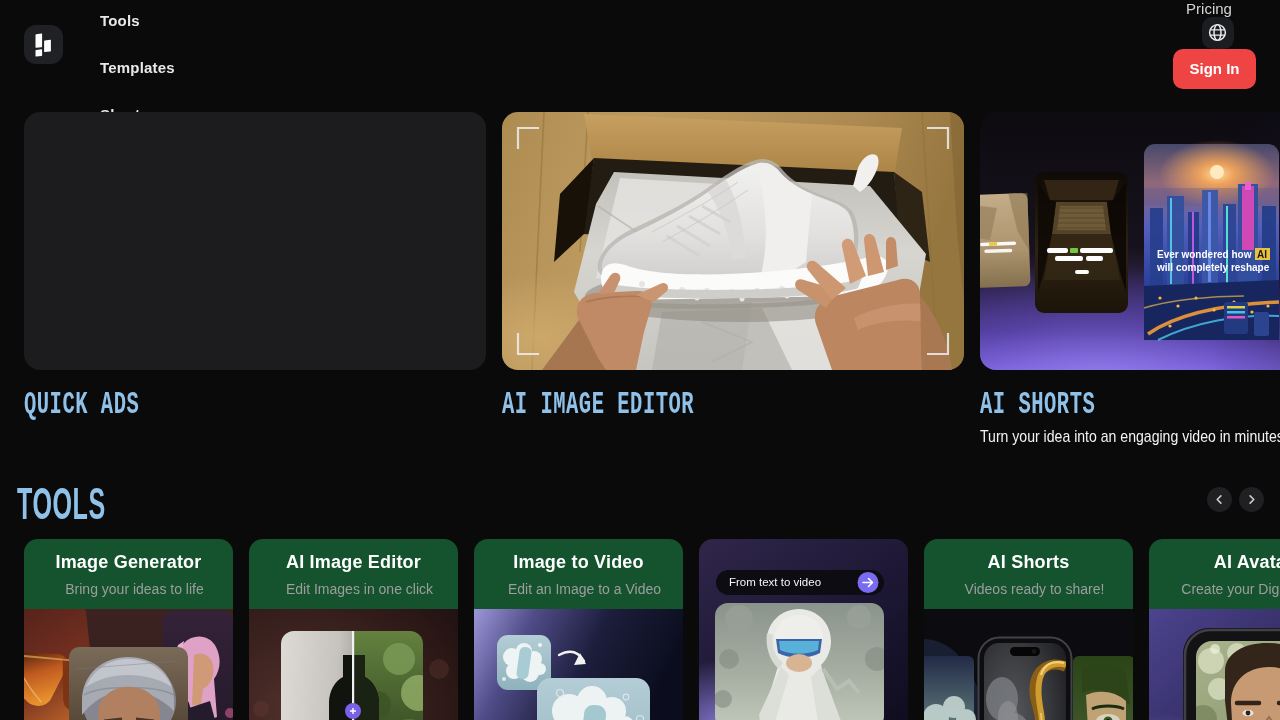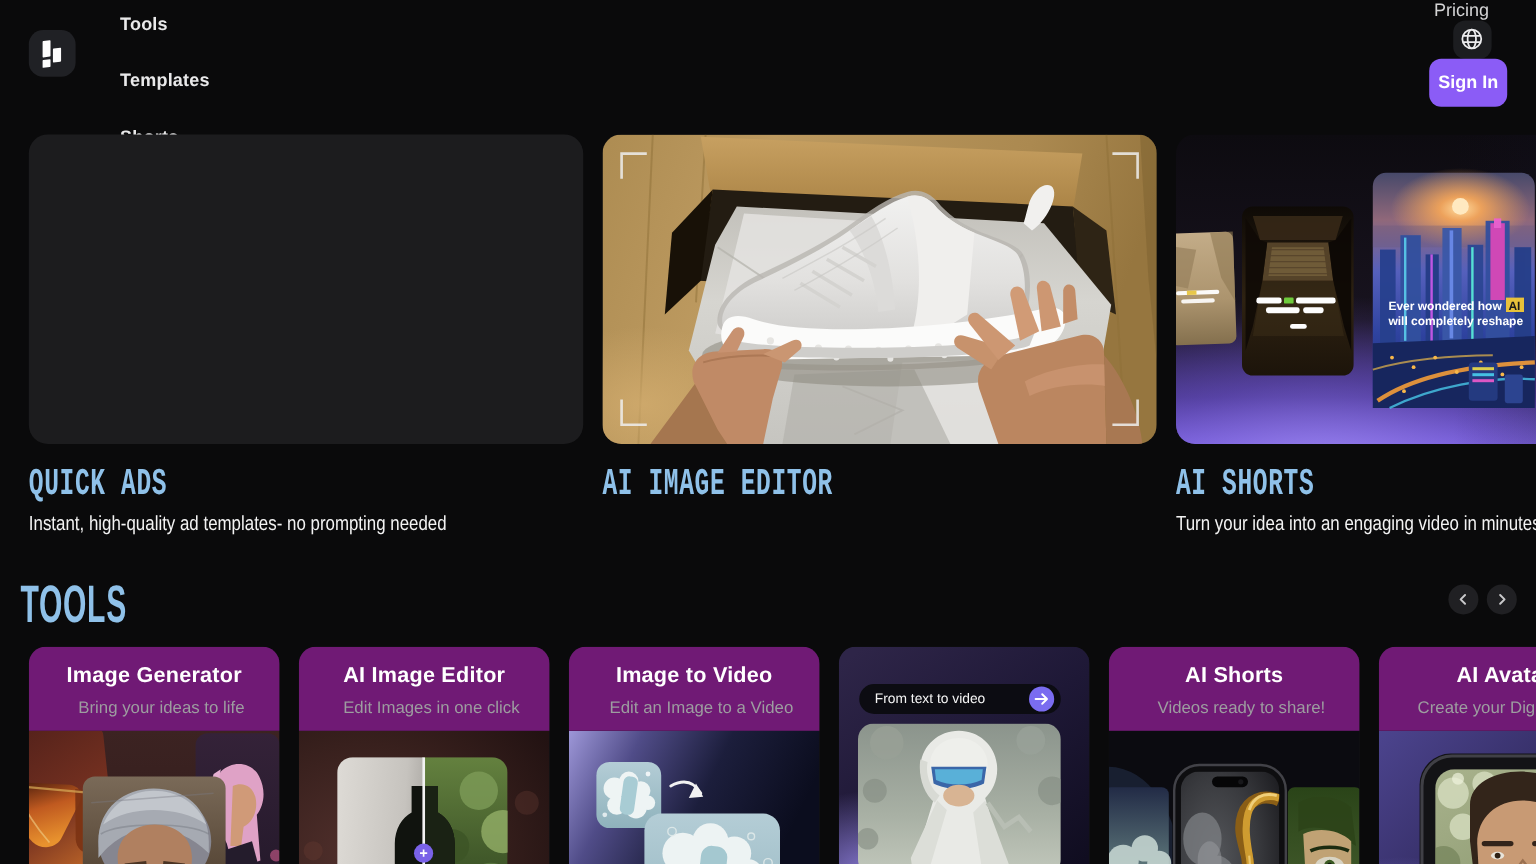--- a/index.html
+++ b/index.html
@@ -8,21 +8,21 @@
   .nav { display:flex; align-items:center; height:88px; padding:0 24px; }
   .logo { width:39px; height:39px; background:#202125; border-radius:12px;
     display:flex; align-items:center; justify-content:center; }
   .navlinks { display:flex; gap:30px; margin-left:37px; font-size:15px; font-weight:700;
     color:#e9e9ea; letter-spacing:0.2px;flex-direction:column;}
   .navlinks .active { color:#6d9ed5; }
   .nav-right { margin-left:auto; display:flex; align-items:center;flex-direction:column; }
   .pricing { color:#d4d4d5; font-size:15px; }
   .globe { width:32px; height:32px; background:#1c1d20; border-radius:10px; margin-left:17px;
     display:flex; align-items:center; justify-content:center; }
-  .signin { width:65px; height:40px; background:#8b5cf6; border-radius:10px; margin-left:11px;
+  .signin { width:83px; height:40px; background:#ef4444; border-radius:10px; margin-left:11px;
     color:#fff; font-size:15px; font-weight:600; display:flex; align-items:center; justify-content:center; }
 
   .display { display:inline-block; font-weight:700; color:#8fc1e9;
     transform-origin:0 50%; white-space:nowrap; }
 
   .toprow { display:flex; gap:16px; padding-left:24px; margin-top:24px; width:1280px; }
   .topcard { flex:0 0 462px; }
   .topimg { width:462px; height:258px; border-radius:16px; overflow:hidden; position:relative; }
   .topcard h2 { margin-top:18px; height:34px; line-height:34px;font-family:Liberation Mono, monospace; }
   .topcard h2 .display { font-size:31.5px; transform:scaleX(0.65); letter-spacing:0.8px; }
@@ -31,21 +31,21 @@
     transform-origin:0 50%; white-space:nowrap; }
 
   .toolshead { position:relative; padding:0 24px; margin-top:35px; height:44px; line-height:44px; }
   .toolshead .display { font-size:44px; transform:scaleX(0.57); letter-spacing:1px; margin-left:-7px; }
   .arrows { position:absolute; right:16px; top:5px; display:flex; gap:7px; }
   .arrowbtn { width:25px; height:25px; border-radius:50%; background:#202023;
     display:flex; align-items:center; justify-content:center; }
 
   .toolrow { display:flex; gap:16px; padding-left:24px; margin-top:13px; width:1400px; }
   .toolcard { flex:0 0 209px; border-radius:14px; overflow:hidden; background:#151518; height:260px; }
-  .toolhdr { height:70px; background:#701a75; text-align:center; padding-top:13px; }
+  .toolhdr { height:70px; background:#14532d; text-align:center; padding-top:13px; }
   .toolhdr h3 { font-size:18px; font-weight:700; color:#fff; letter-spacing:0.2px; }
   .toolhdr p { margin-top:8px; font-size:14px; color:#9d9da0;padding-left:12px; }
   .toolimg { height:190px; position:relative; overflow:hidden; }
 </style>
 </head>
 <body>
 
 <div class="nav">
   <div class="logo">
     <svg width="20" height="26" viewBox="0 0 20 26">
@@ -72,21 +72,20 @@
       </svg>
     </div>
     <div class="signin">Sign In</div>
   </div>
 </div>
 
 <div class="toprow">
   <div class="topcard">
     <div class="topimg" style="background:#1c1c1e;"></div>
     <h2><span class="display">QUICK ADS</span></h2>
-    <p><span>Instant, high-quality ad templates- no prompting needed</span></p>
   </div>
   <div class="topcard">
     <div class="topimg" id="shoeimg"><svg width="462" height="258" viewBox="0 0 462 258">
 <defs>
   <linearGradient id="wood" x1="0" y1="0" x2="1" y2="0.2">
     <stop offset="0" stop-color="#ad8c52"></stop>
               <stop offset="0.3" stop-color="#bd9a60"></stop>
     <stop offset="0.75" stop-color="#ab8950"></stop>
               <stop offset="1" stop-color="#96763f"></stop>
   </linearGradient>

